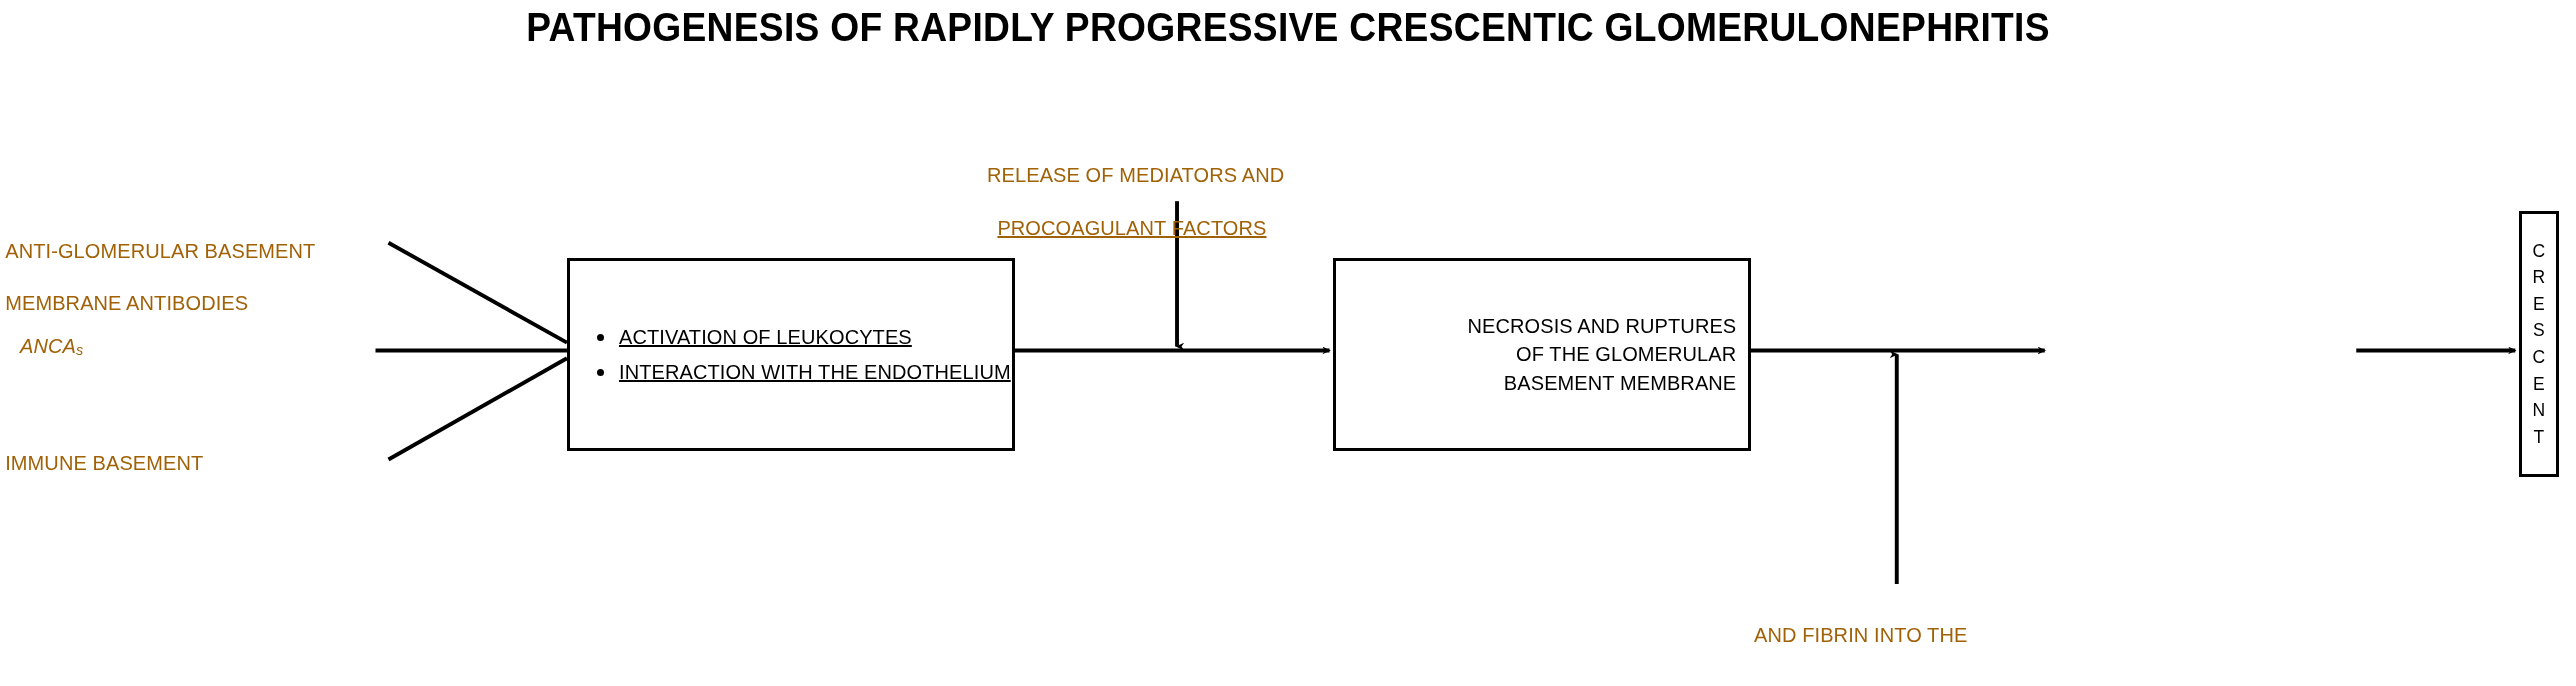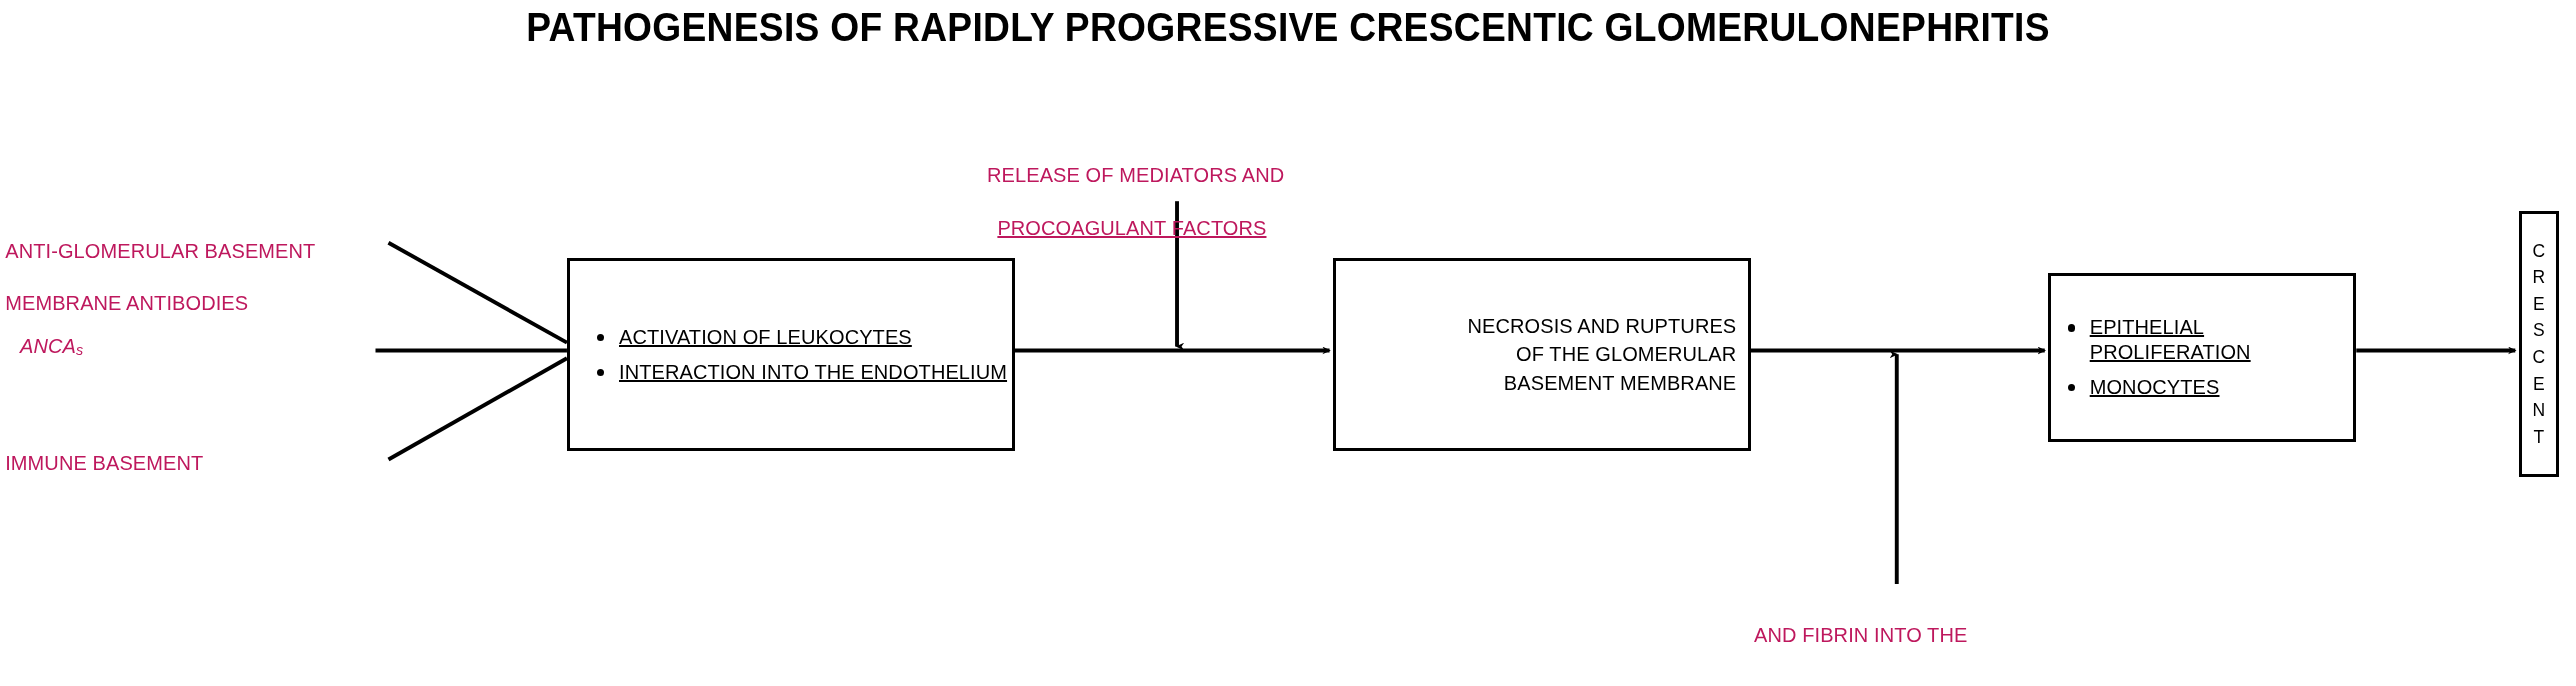--- a/index.html
+++ b/index.html
@@ -114,21 +114,21 @@
     letter-spacing: 0.3px;
     color: #000000;
   }
 
   
   .label {
     position: absolute;
     font-size: 20px;
     line-height: 1.30;
     letter-spacing: 0.1px;
-    color: #be185d;
+    color: #a16207;
     white-space: pre-line;
   }
   .label.anno {
     line-height: 1.33;
   }
   .sub {
     font-size: 0.72em;
     vertical-align: baseline;
     position: relative;
     top: 1.9px;
@@ -187,43 +187,35 @@
 
   <div class="label anno" style="left:1754px; top:595px; width:351px;">
     <div>AND FIBRIN INTO THE</div>
     
   </div>
 
   <div class="node" style="left:567px; top:258px; width:448px; height:193px;">
     <div class="node-inner">
       <ul class="bullet-list">
         <li>ACTIVATION OF LEUKOCYTES</li>
-        <li>INTERACTION INTO THE ENDOTHELIUM</li>
+        <li>INTERACTION WITH THE ENDOTHELIUM</li>
       </ul>
     </div>
   </div>
 
   <div class="node" style="left:1333px; top:258px; width:418px; height:193px;">
     <div class="node-inner">
       <div class="center-lines">
         <div>NECROSIS AND RUPTURES</div>
         <div>OF THE GLOMERULAR</div>
         <div>BASEMENT MEMBRANE</div>
       </div>
     </div>
   </div>
 
-  <div class="node" style="left:2048px; top:273px; width:308px; height:169px;">
-    <div class="node-inner">
-      <ul class="bullet-list" style="padding-left:11.7px;">
-        <li>EPITHELIAL PROLIFERATION</li>
-        <li>MONOCYTES</li>
-      </ul>
-    </div>
-  </div>
 
   <div class="vert-box" style="left:2519px; top:211px; width:40px; height:266px;">
     <span class="vletter">C</span>
     <span class="vletter">R</span>
     <span class="vletter">E</span>
     <span class="vletter">S</span>
     <span class="vletter">C</span>
     <span class="vletter">E</span>
     <span class="vletter">N</span>
     <span class="vletter">T</span>

